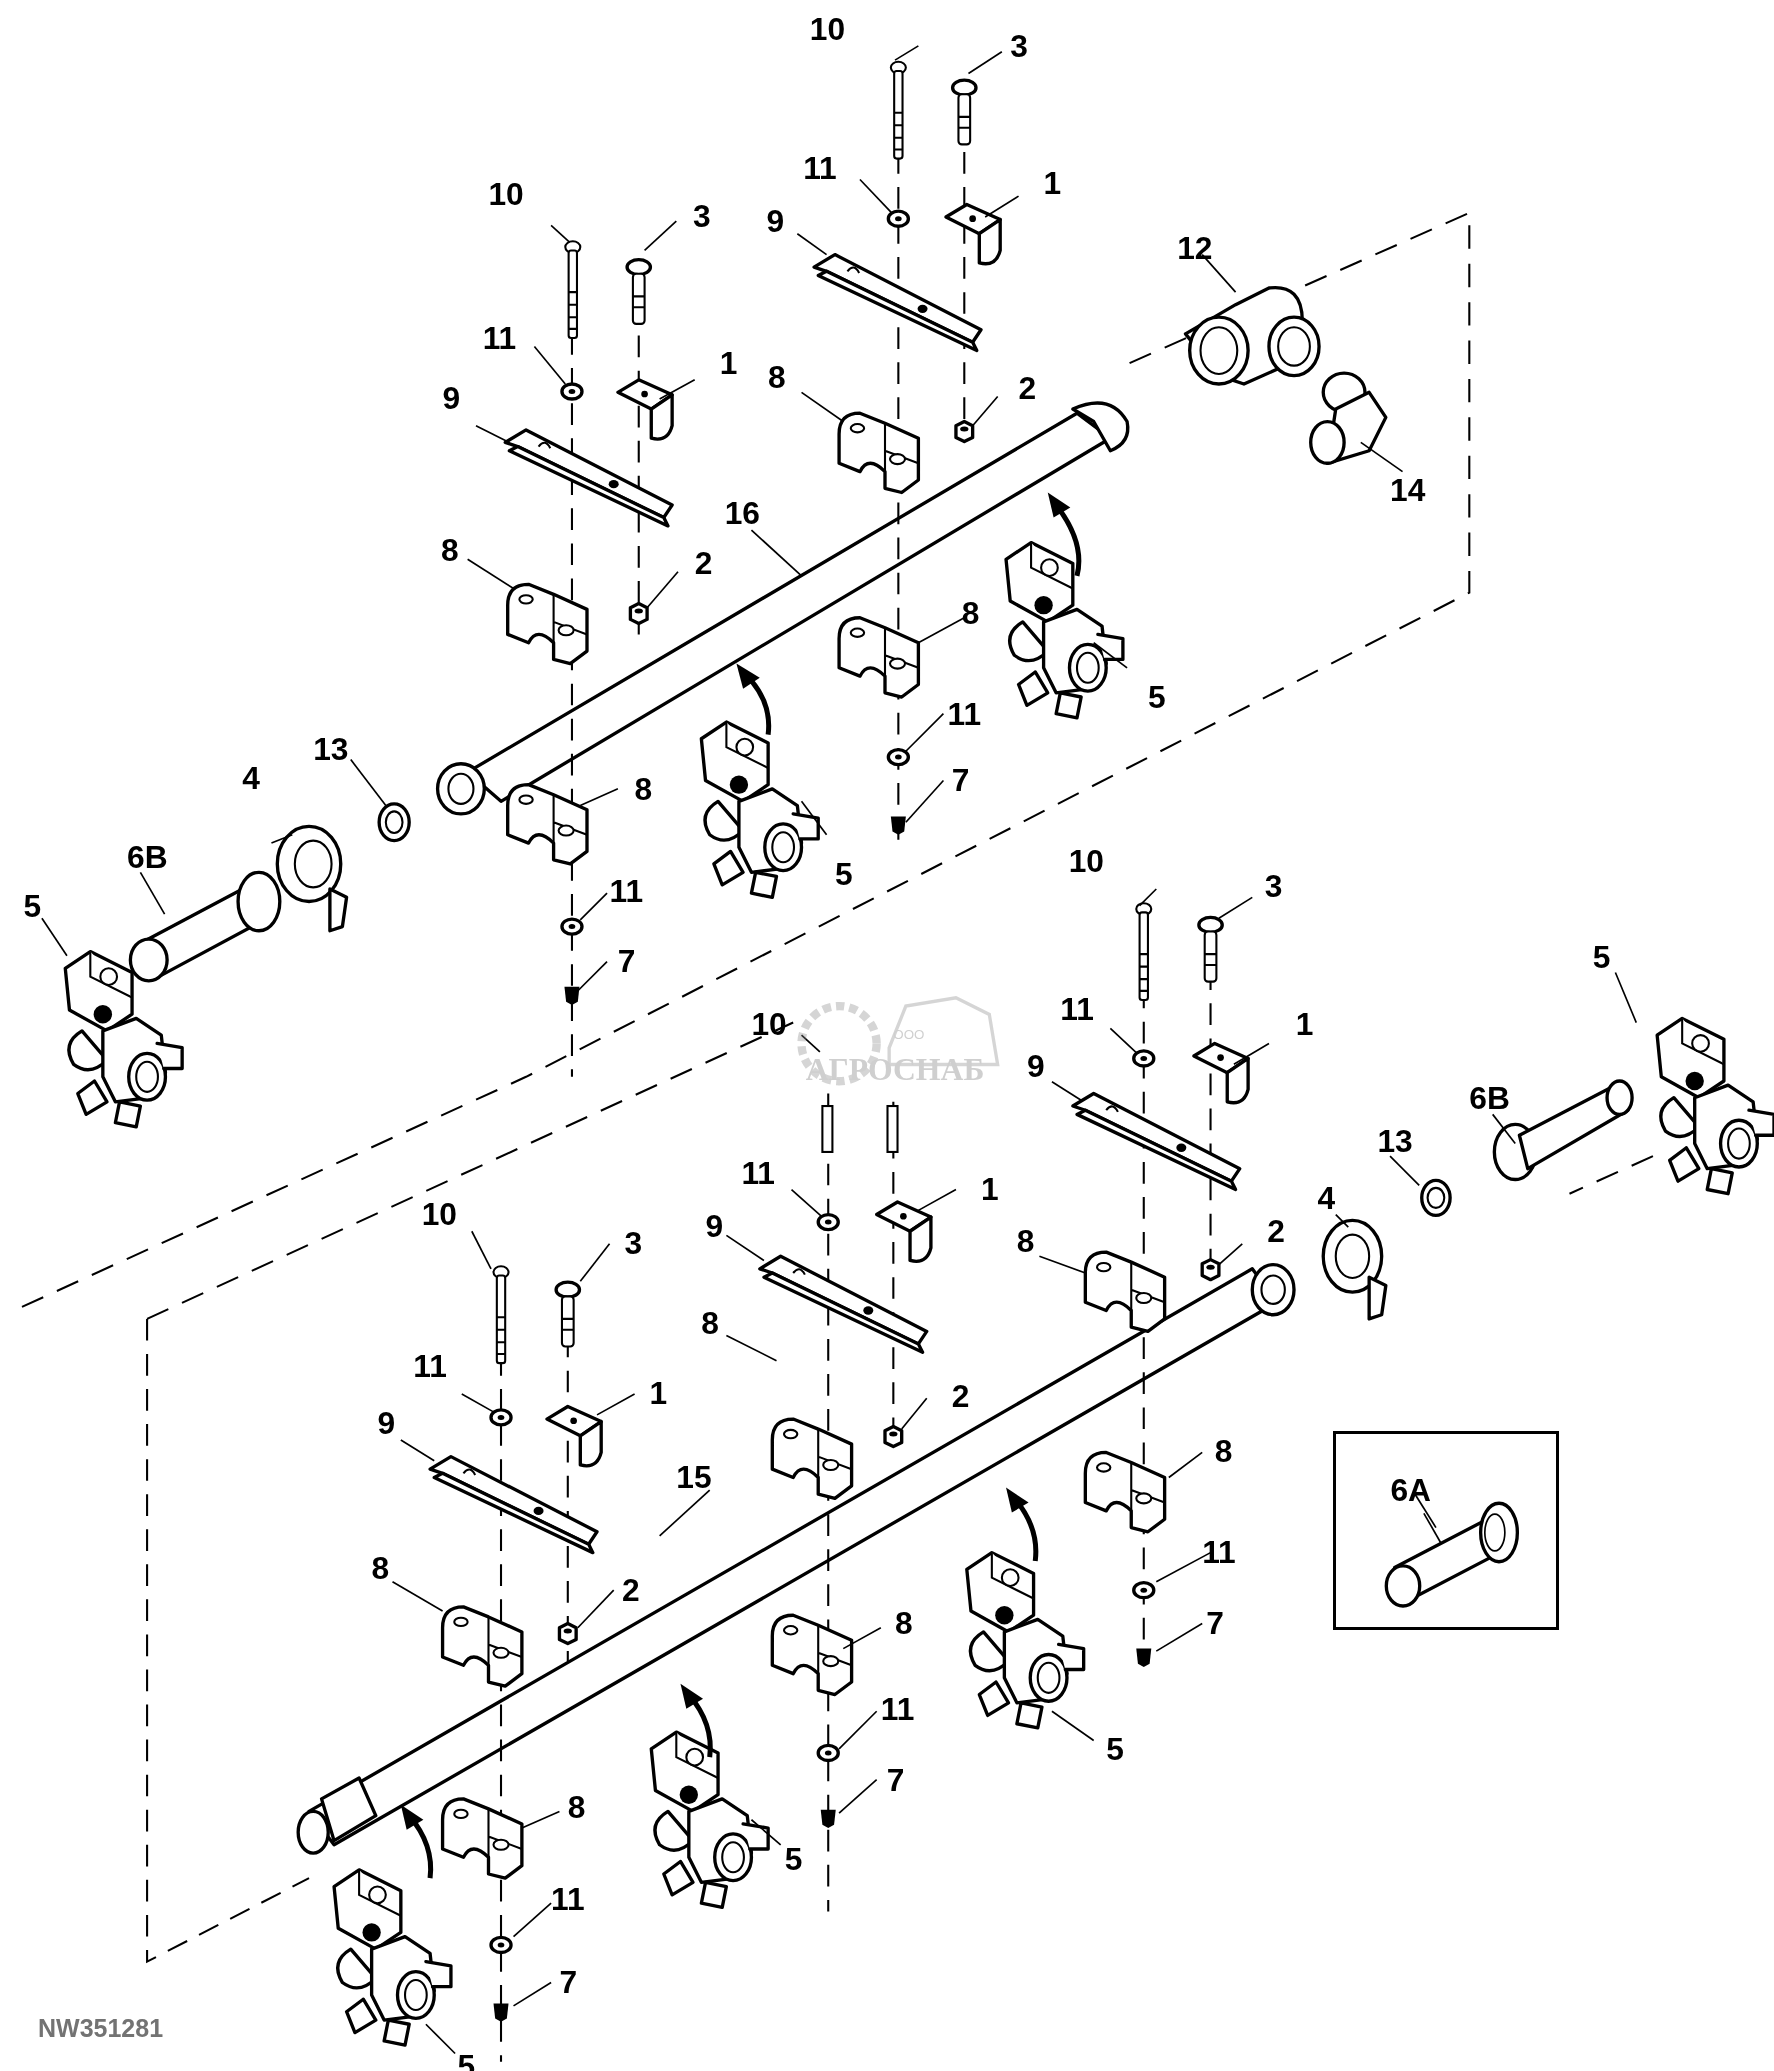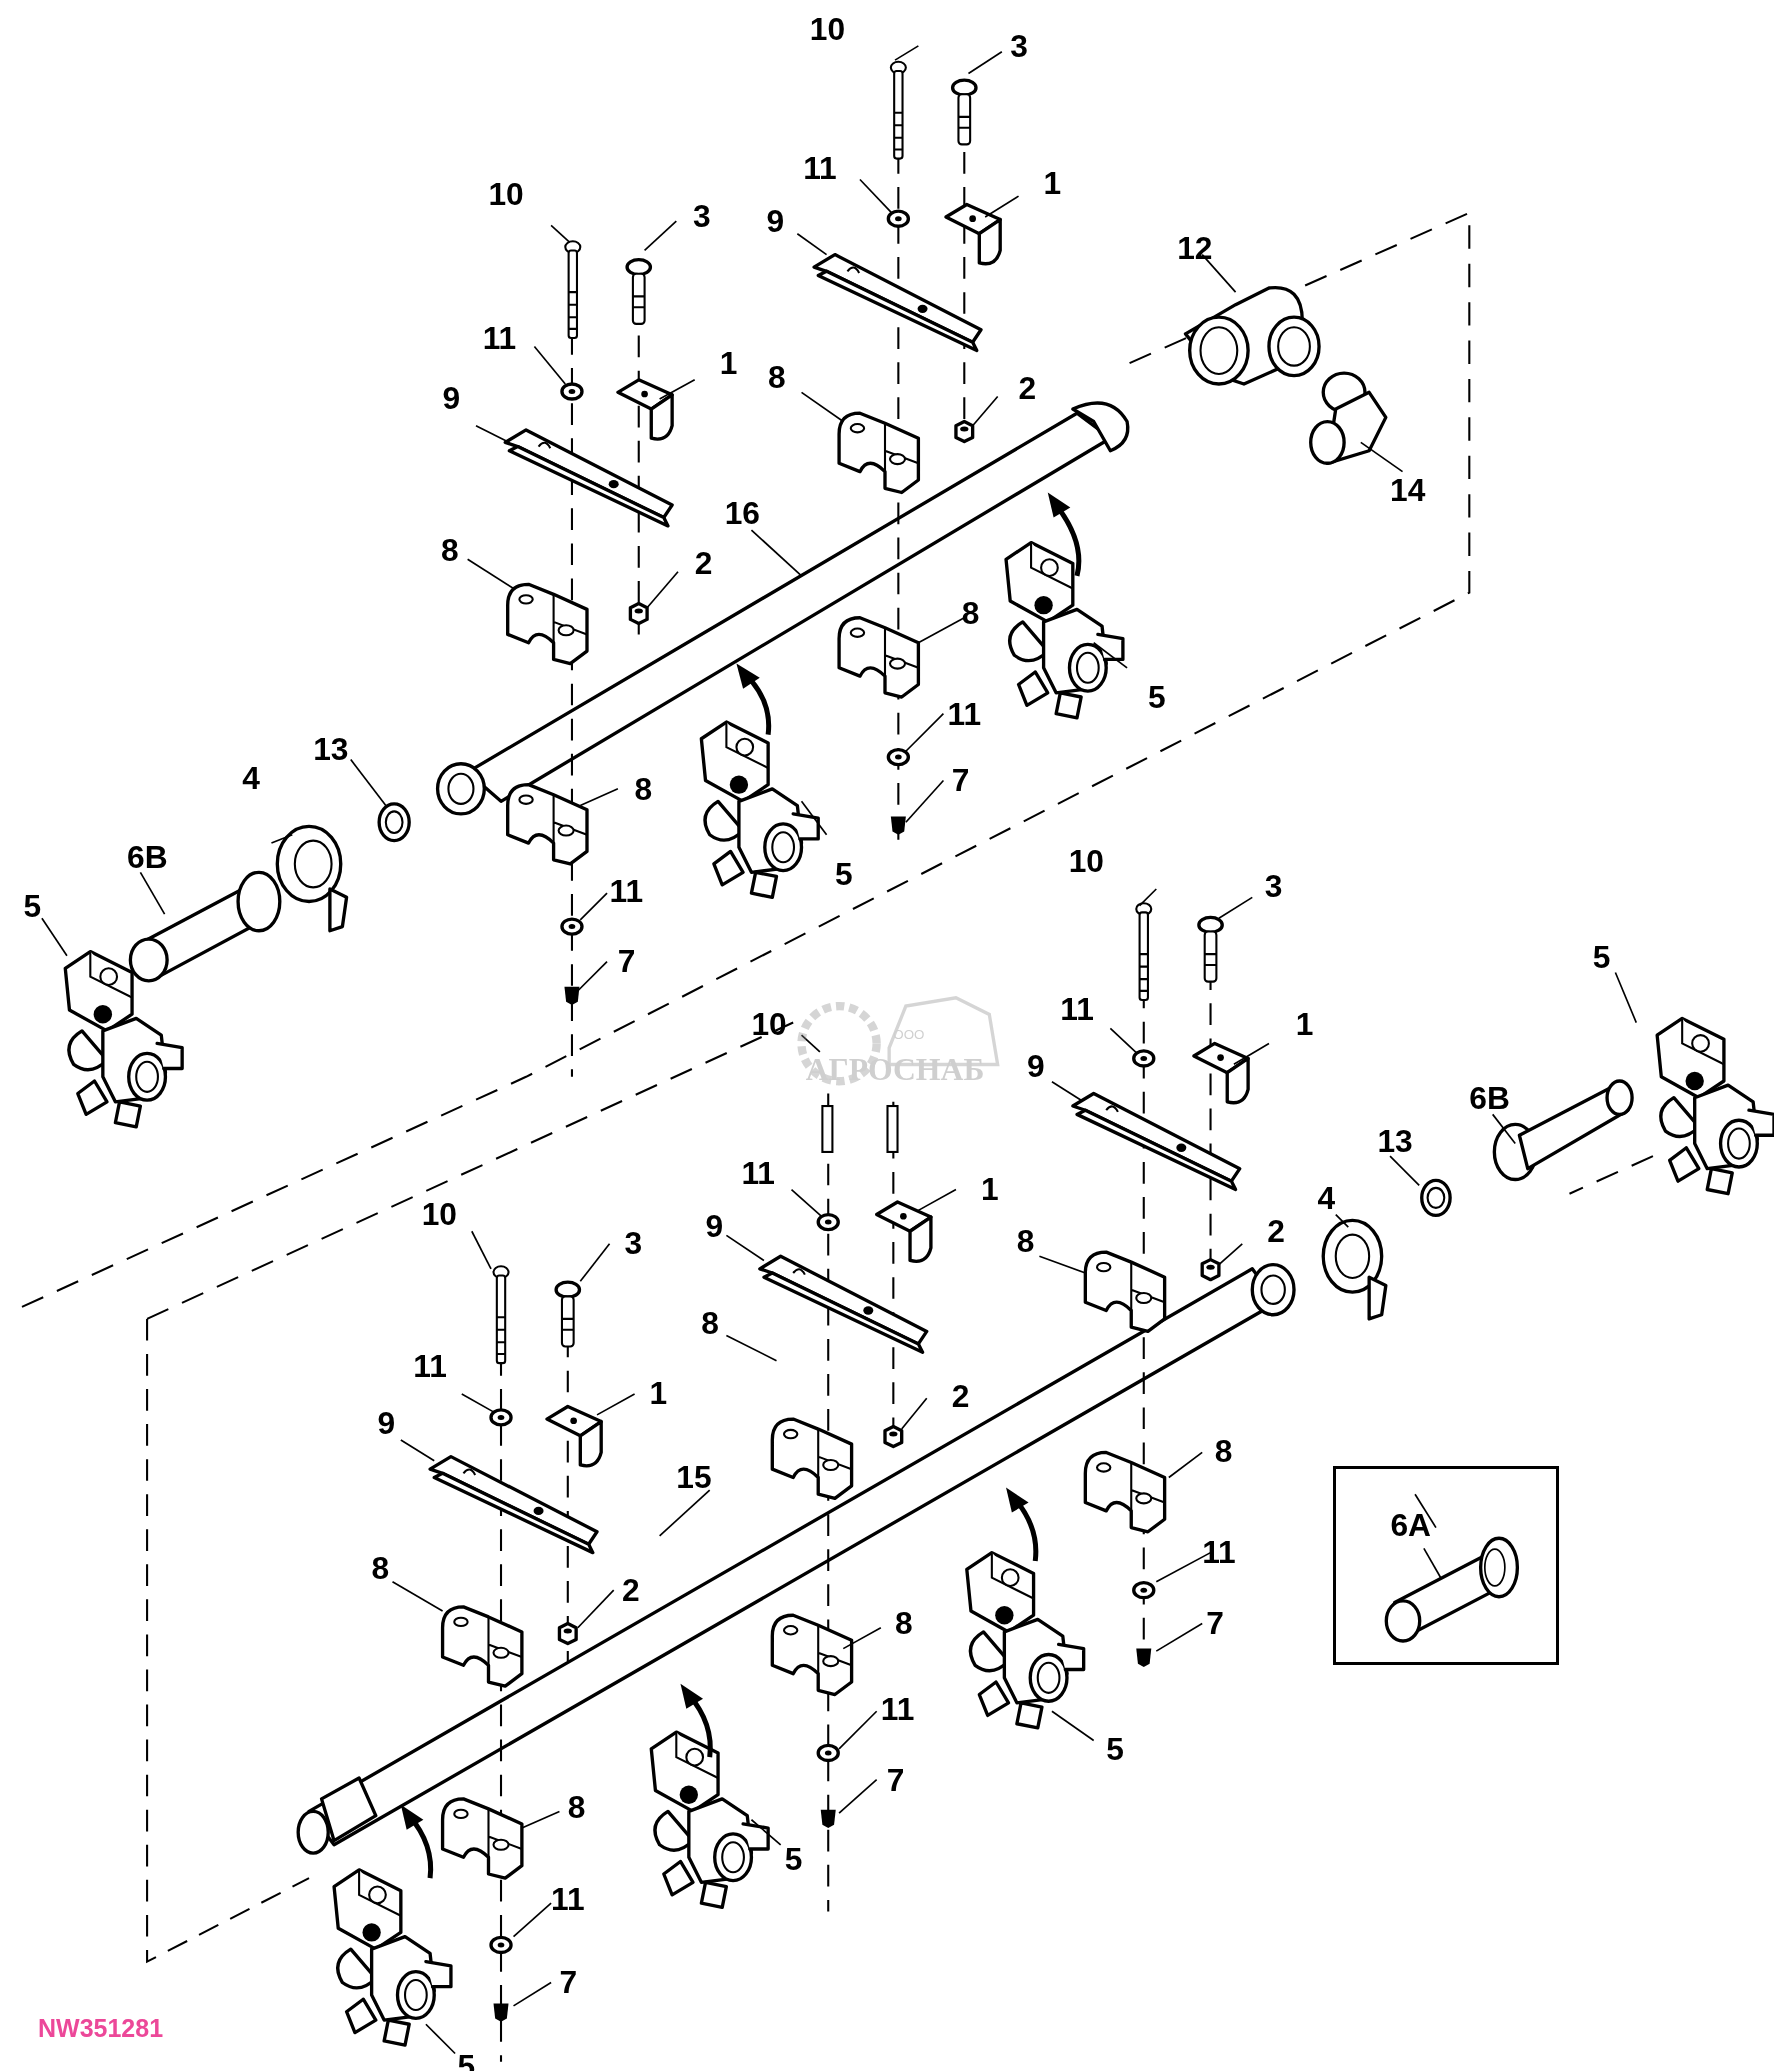--- a/index.html
+++ b/index.html
@@ -1,30 +1,30 @@
 <!DOCTYPE html>
 <html style="font-size:13.4px"><head>
 <meta charset="utf-8">
 <style>
   html, body { margin: 0; padding: 0; background: #ffffff; }
   body { width: 1775px; height: 2071px; position: relative; overflow: hidden; font-family: "Liberation Sans", sans-serif; }
   #diagram { position: absolute; left: 0; top: 0; width: 1775px; height: 2071px; }
   .callout-text { font-family: "Liberation Sans", sans-serif; font-weight: bold; font-size: 38px; fill: #000; }
-  .figure-id { position: absolute; left: 38px; top: 2014px; font-family: "Liberation Sans", sans-serif; font-weight: bold; font-size: 25px; color: #ec4899; letter-spacing: 0px; }
+  .figure-id { position: absolute; left: 38px; top: 2014px; font-family: "Liberation Sans", sans-serif; font-weight: bold; font-size: 25px; color: #737373; letter-spacing: 0px; }
   .leader { stroke: #000; stroke-width: 2; fill: none; }
   .dash { stroke: #000; stroke-width: 2.5; fill: none; stroke-dasharray: 28 18; }
   .dash-v { stroke: #000; stroke-width: 2.5; fill: none; stroke-dasharray: 26 16; }
   .part { stroke: #000; stroke-width: 4; fill: #fff; stroke-linejoin: round; stroke-linecap: round; }
   .part-thin { stroke: #000; stroke-width: 2.5; fill: #fff; }
   .solid { fill: #000; }
   .arrow { stroke: #000; stroke-width: 6; fill: none; }
   .watermark { position: absolute; left: 789px; top: 981px; width: 217px; height: 117px; opacity: 0.35; }
   .wm-text { font-family: "Liberation Serif", serif; font-size: 38px; fill: #777; font-weight: bold; }
   .wm-small { font-family: "Liberation Sans", sans-serif; font-size: 16px; fill: #777; }
-  .inset { position: absolute; left: 1333px; top: 1466px; width: 226px; height: 199px; border: 3.3px solid #000; box-sizing: border-box; }
+  .inset { position: absolute; left: 1333px; top: 1431px; width: 226px; height: 199px; border: 3.3px solid #000; box-sizing: border-box; }
 </style>
 </head>
 <body>
 
 <svg id="diagram" viewBox="0 0 2126 2481" xmlns="http://www.w3.org/2000/svg">
   <defs>
     <g id="nozzle">
       <path class="part" d="M10,20 L40,0 L90,25 L90,75 L60,95 L15,70 Z"></path>
       <path class="part-thin" d="M40,0 L40,30 L90,55"></path>
       <circle class="part-thin" cx="62" cy="30" r="10"></circle>

